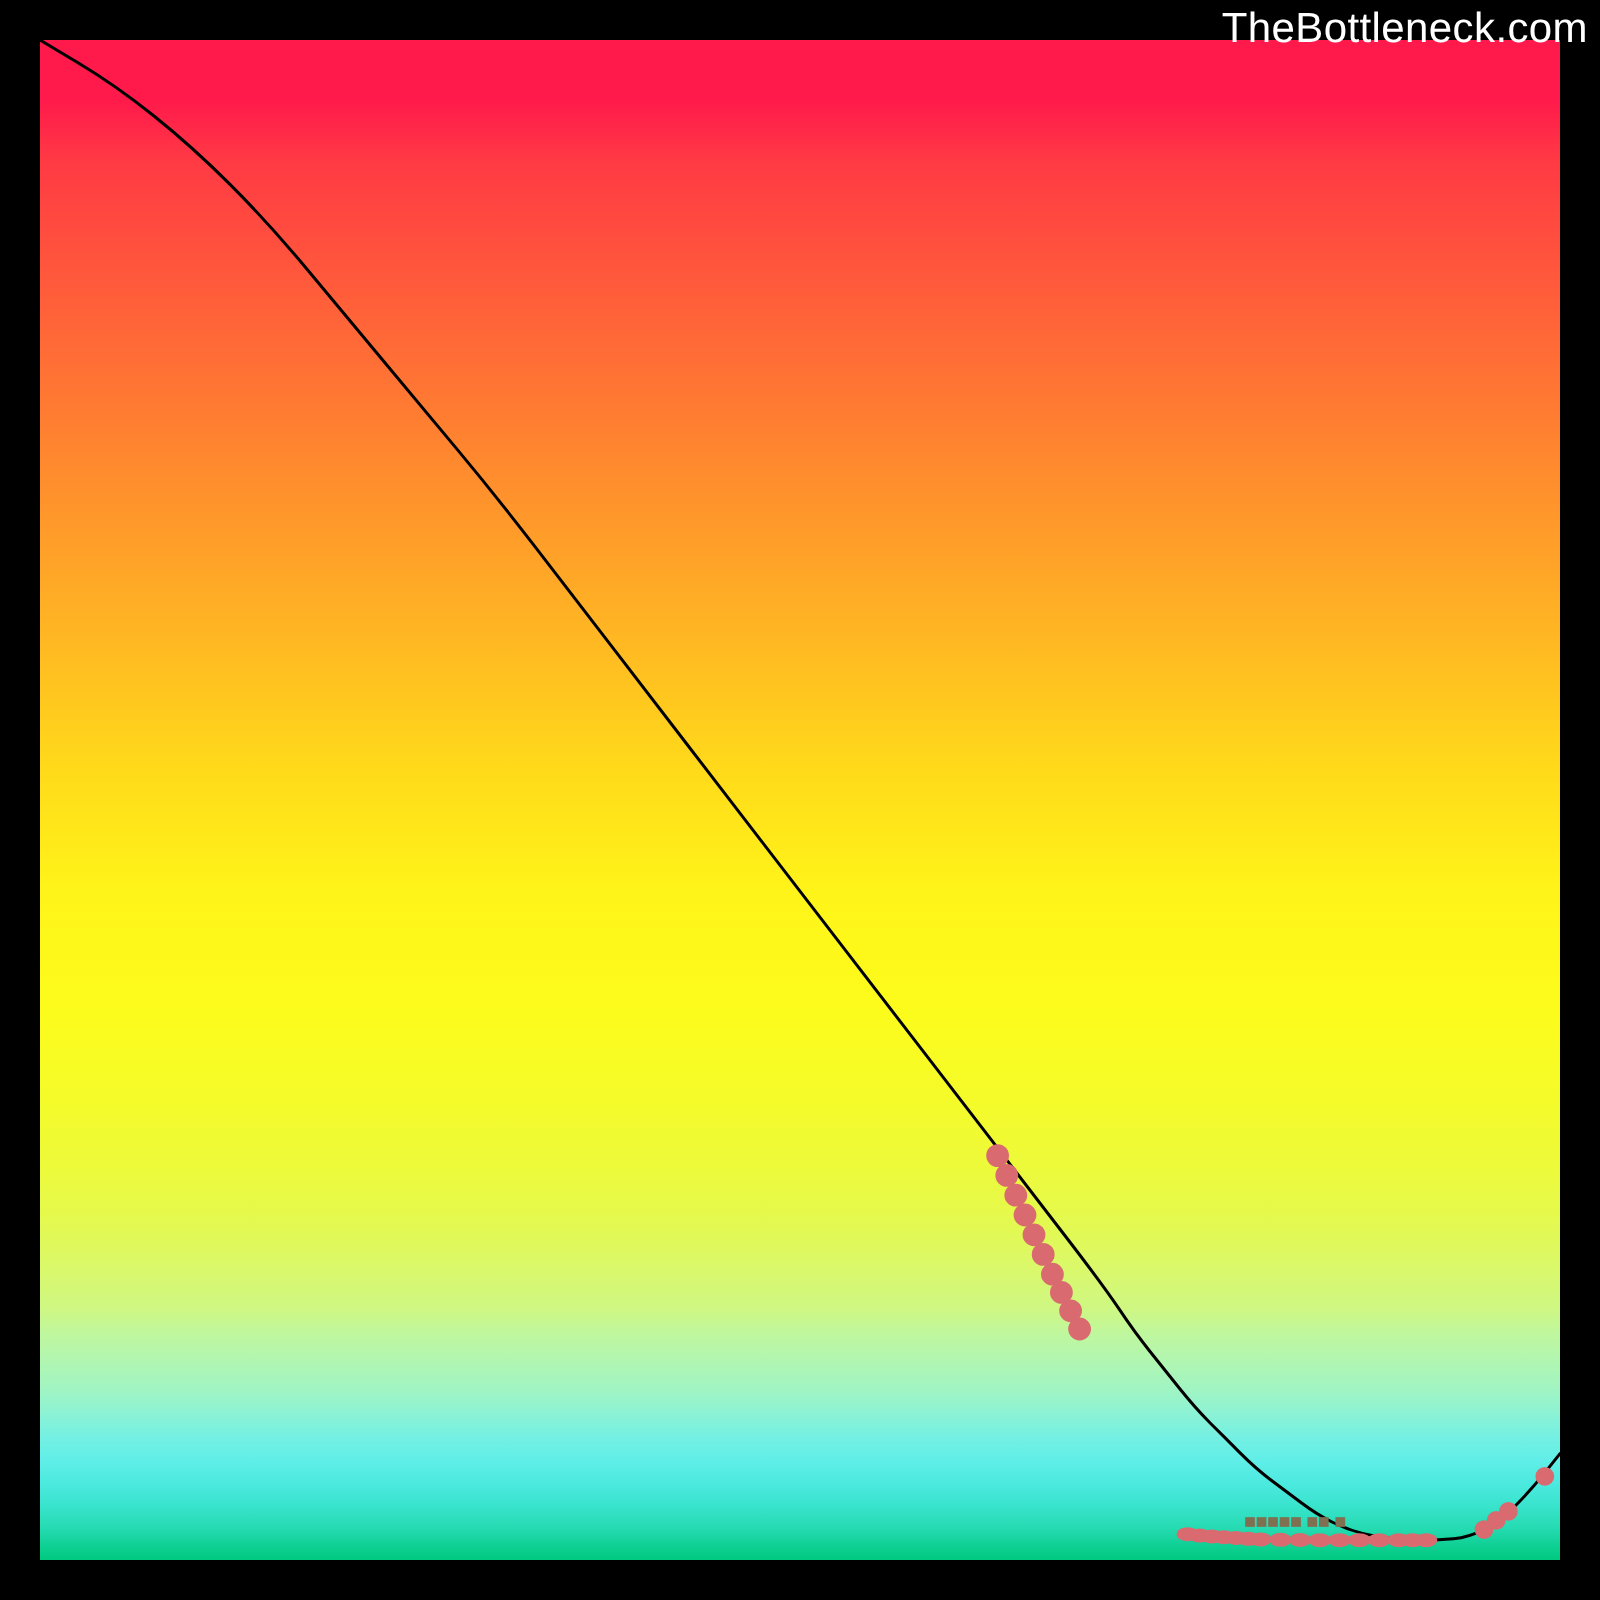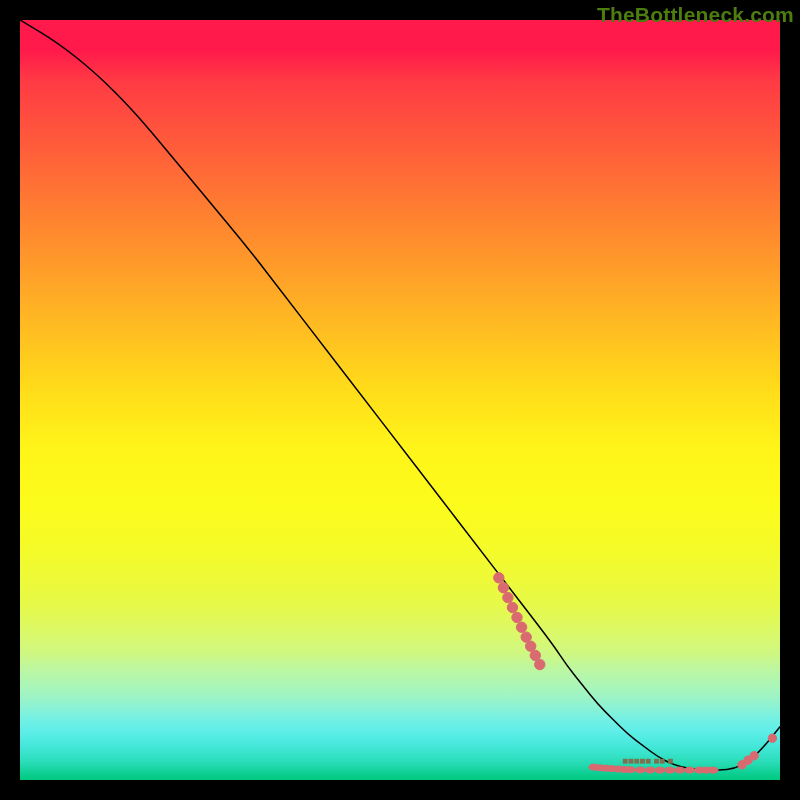--- a/index.html
+++ b/index.html
@@ -59,23 +59,23 @@
       #38e3cb 96.5%,
       #24dab0 98%,
       #10d095 99%,
       #00c97f 100%
     );
   }
   .watermark {
     position: absolute;
     top: 3px;
     right: 6px;
-    color: #4d7c0f;
+    color: #ffffff;
     font-size: 21px;
-    font-weight: 700;
+    font-weight: 400;
     letter-spacing: 0.2px;
     z-index: 5;
     user-select: none;
   }
   svg.overlay {
     position: absolute;
     left: 0;
     top: 0;
     width: 760px;
     height: 760px;

